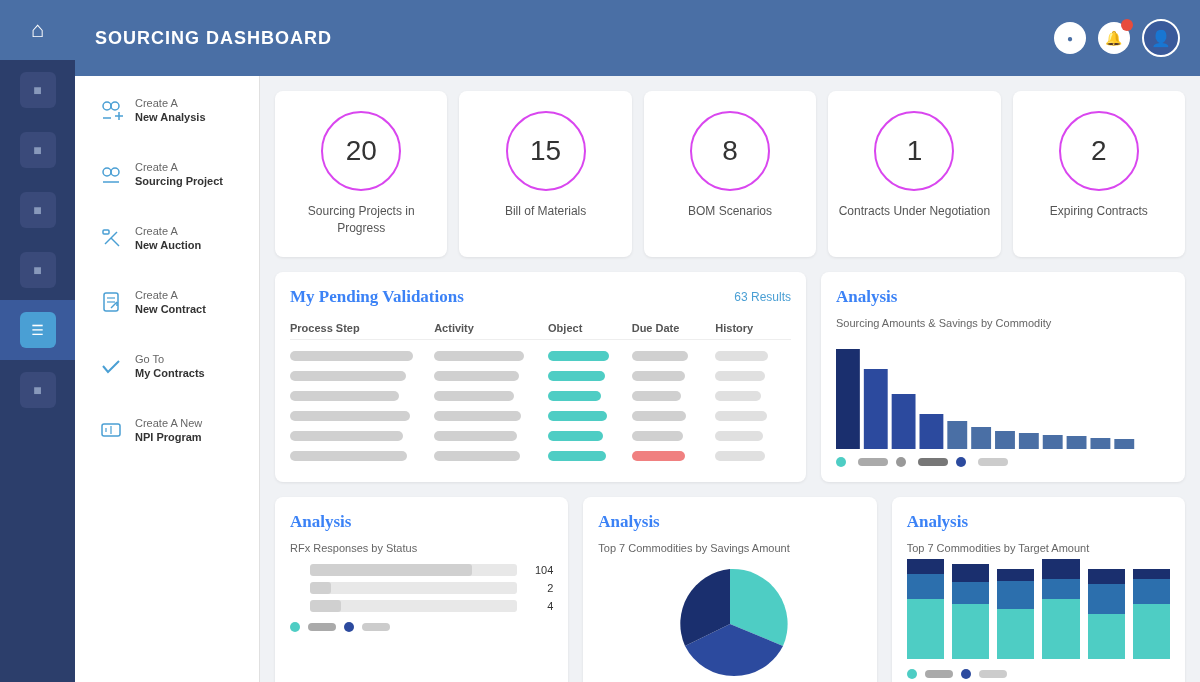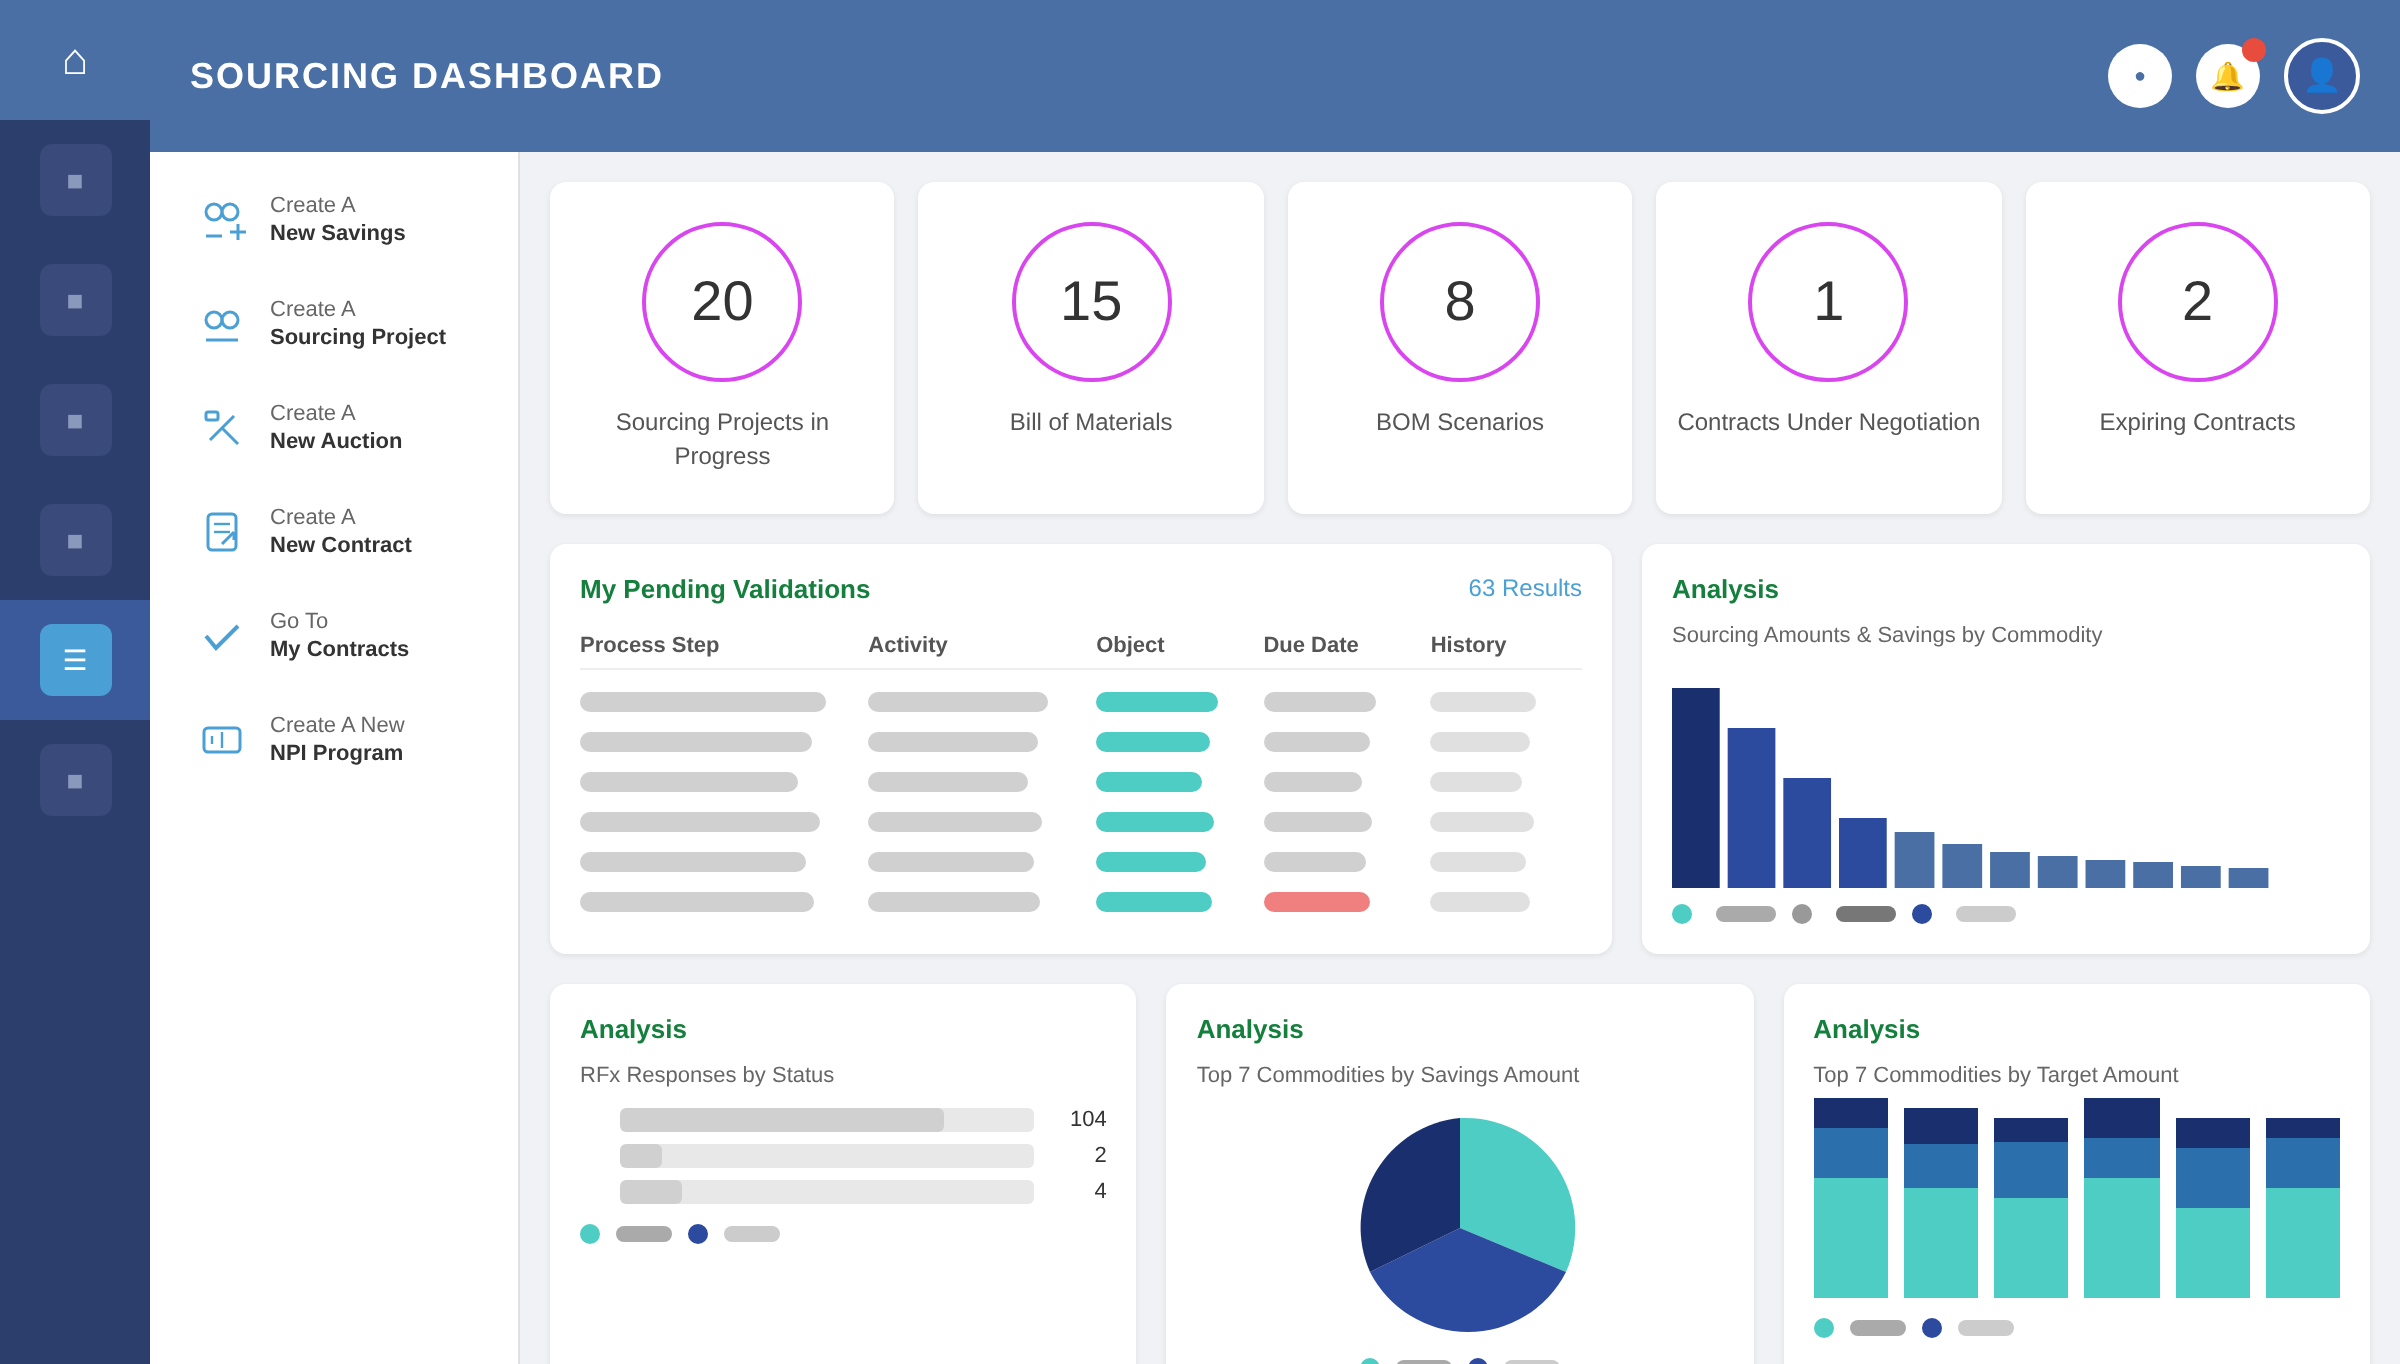--- a/index.html
+++ b/index.html
@@ -116,21 +116,21 @@
       overflow: hidden;
     }
 
     
     .quick-actions {
       width: 185px;
       background: white;
       padding: 10px;
       display: flex;
       flex-direction: column;
-      gap: 4px;
+      gap: 16px;
       border-right: 1px solid #e0e0e0;
     }
     .qa-item {
       display: flex;
       align-items: center;
       gap: 8px;
       padding: 8px 10px;
       border-radius: 6px;
       cursor: pointer;
     }
@@ -217,23 +217,24 @@
       box-shadow: 0 1px 3px rgba(0,0,0,0.08);
     }
 
     .section-header {
       display: flex;
       justify-content: space-between;
       align-items: center;
       margin-bottom: 10px;
     }
     .section-title {
-      font-size: 13px;
+      font-size: 17px;
       font-weight: 700;
-      color: #15803d;
+      color: #3b82f6;
+      font-family: Liberation Serif, serif;
     }
     .results-link {
       font-size: 12px;
       color: #4a9fd4;
       cursor: pointer;
     }
 
     .table-header {
       display: flex;
       gap: 8px;
@@ -430,21 +431,21 @@
           <svg width="28" height="28" viewBox="0 0 28 28" fill="none">
             <circle cx="10" cy="10" r="4" stroke="#4a9fd4" stroke-width="1.5"></circle>
             <circle cx="18" cy="10" r="4" stroke="#4a9fd4" stroke-width="1.5"></circle>
             <line x1="6" y1="22" x2="14" y2="22" stroke="#4a9fd4" stroke-width="1.5"></line>
             <line x1="22" y1="16" x2="22" y2="24" stroke="#4a9fd4" stroke-width="1.5"></line>
             <line x1="18" y1="20" x2="26" y2="20" stroke="#4a9fd4" stroke-width="1.5"></line>
           </svg>
         </div>
         <div class="qa-text">
           <div class="label">Create A</div>
-          <div class="action">New Savings</div>
+          <div class="action">New Analysis</div>
         </div>
       </div>
       <div class="qa-item">
         <div class="qa-icon">
           <svg width="28" height="28" viewBox="0 0 28 28" fill="none">
             <circle cx="10" cy="12" r="4" stroke="#4a9fd4" stroke-width="1.5"></circle>
             <circle cx="18" cy="12" r="4" stroke="#4a9fd4" stroke-width="1.5"></circle>
             <line x1="6" y1="22" x2="22" y2="22" stroke="#4a9fd4" stroke-width="1.5"></line>
           </svg>
         </div>

